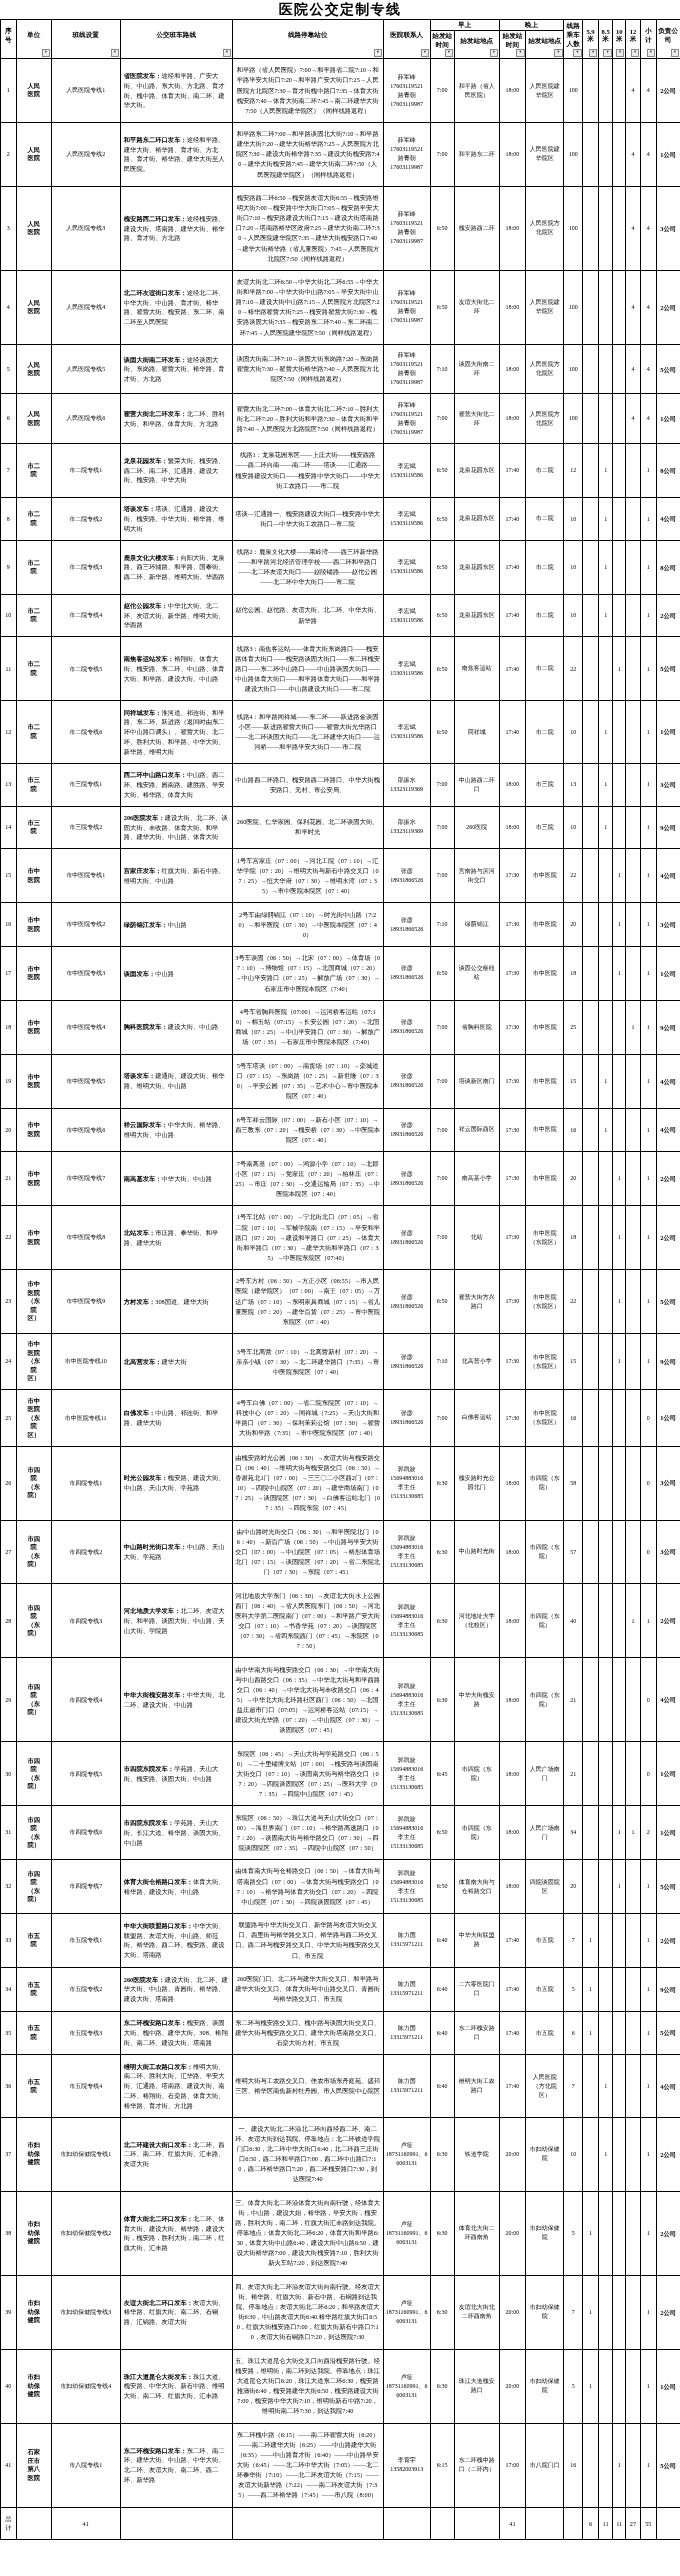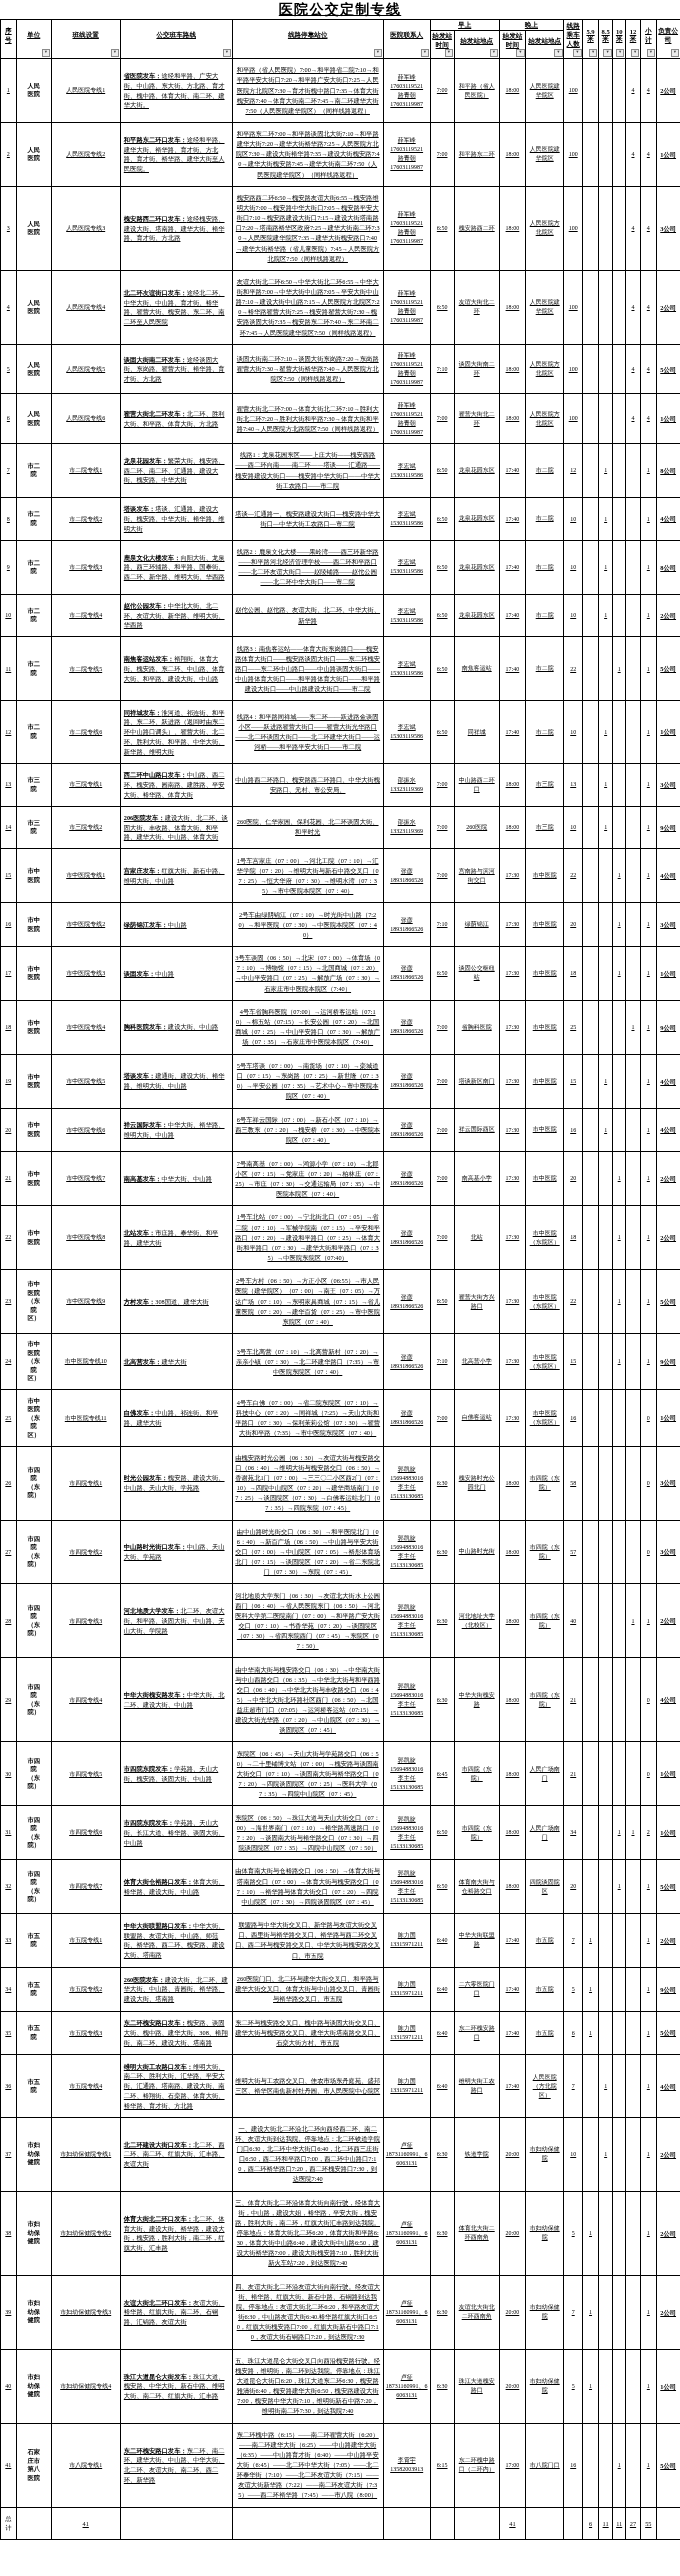--- a/index.html
+++ b/index.html
@@ -1,17 +1,17 @@
 <!DOCTYPE html>
 <html style="font-size:10px"><head>
 <meta charset="utf-8">
 <style>
   html,body{margin:0;padding:0;background:#fff;color:#000;}
   body{width:680px;font-family:"Liberation Serif","DejaVu Serif",serif;}
-  .sheet{width:680px;text-decoration:underline;}
+  .sheet{width:680px;}
   .title-row{width:680px;height:19px;display:flex;align-items:center;justify-content:center;
     font-size:14px;font-weight:bold;letter-spacing:1.3px;}
   table{border-collapse:collapse;table-layout:fixed;width:680px;}
   th,td{border:0.6px solid #000;overflow:hidden;word-break:break-all;}
   thead th{font-size:6.6px;font-weight:bold;text-align:center;vertical-align:middle;
     position:relative;padding:1.3px 1.3px 7.6px 1.3px;background:#fff;}
   thead th.grp{padding:0.6px;}
   .fb{position:absolute;right:0.6px;bottom:0.6px;width:6.3px;height:6.3px;background:#ececec;
     border:0.6px solid #8a8a8a;font-size:3.8px;line-height:5px;text-align:center;color:#444;cursor:pointer;}
   tbody td{font-size:6px;text-align:center;vertical-align:middle;padding:6.3px 1.9px;line-height:1.45;}

